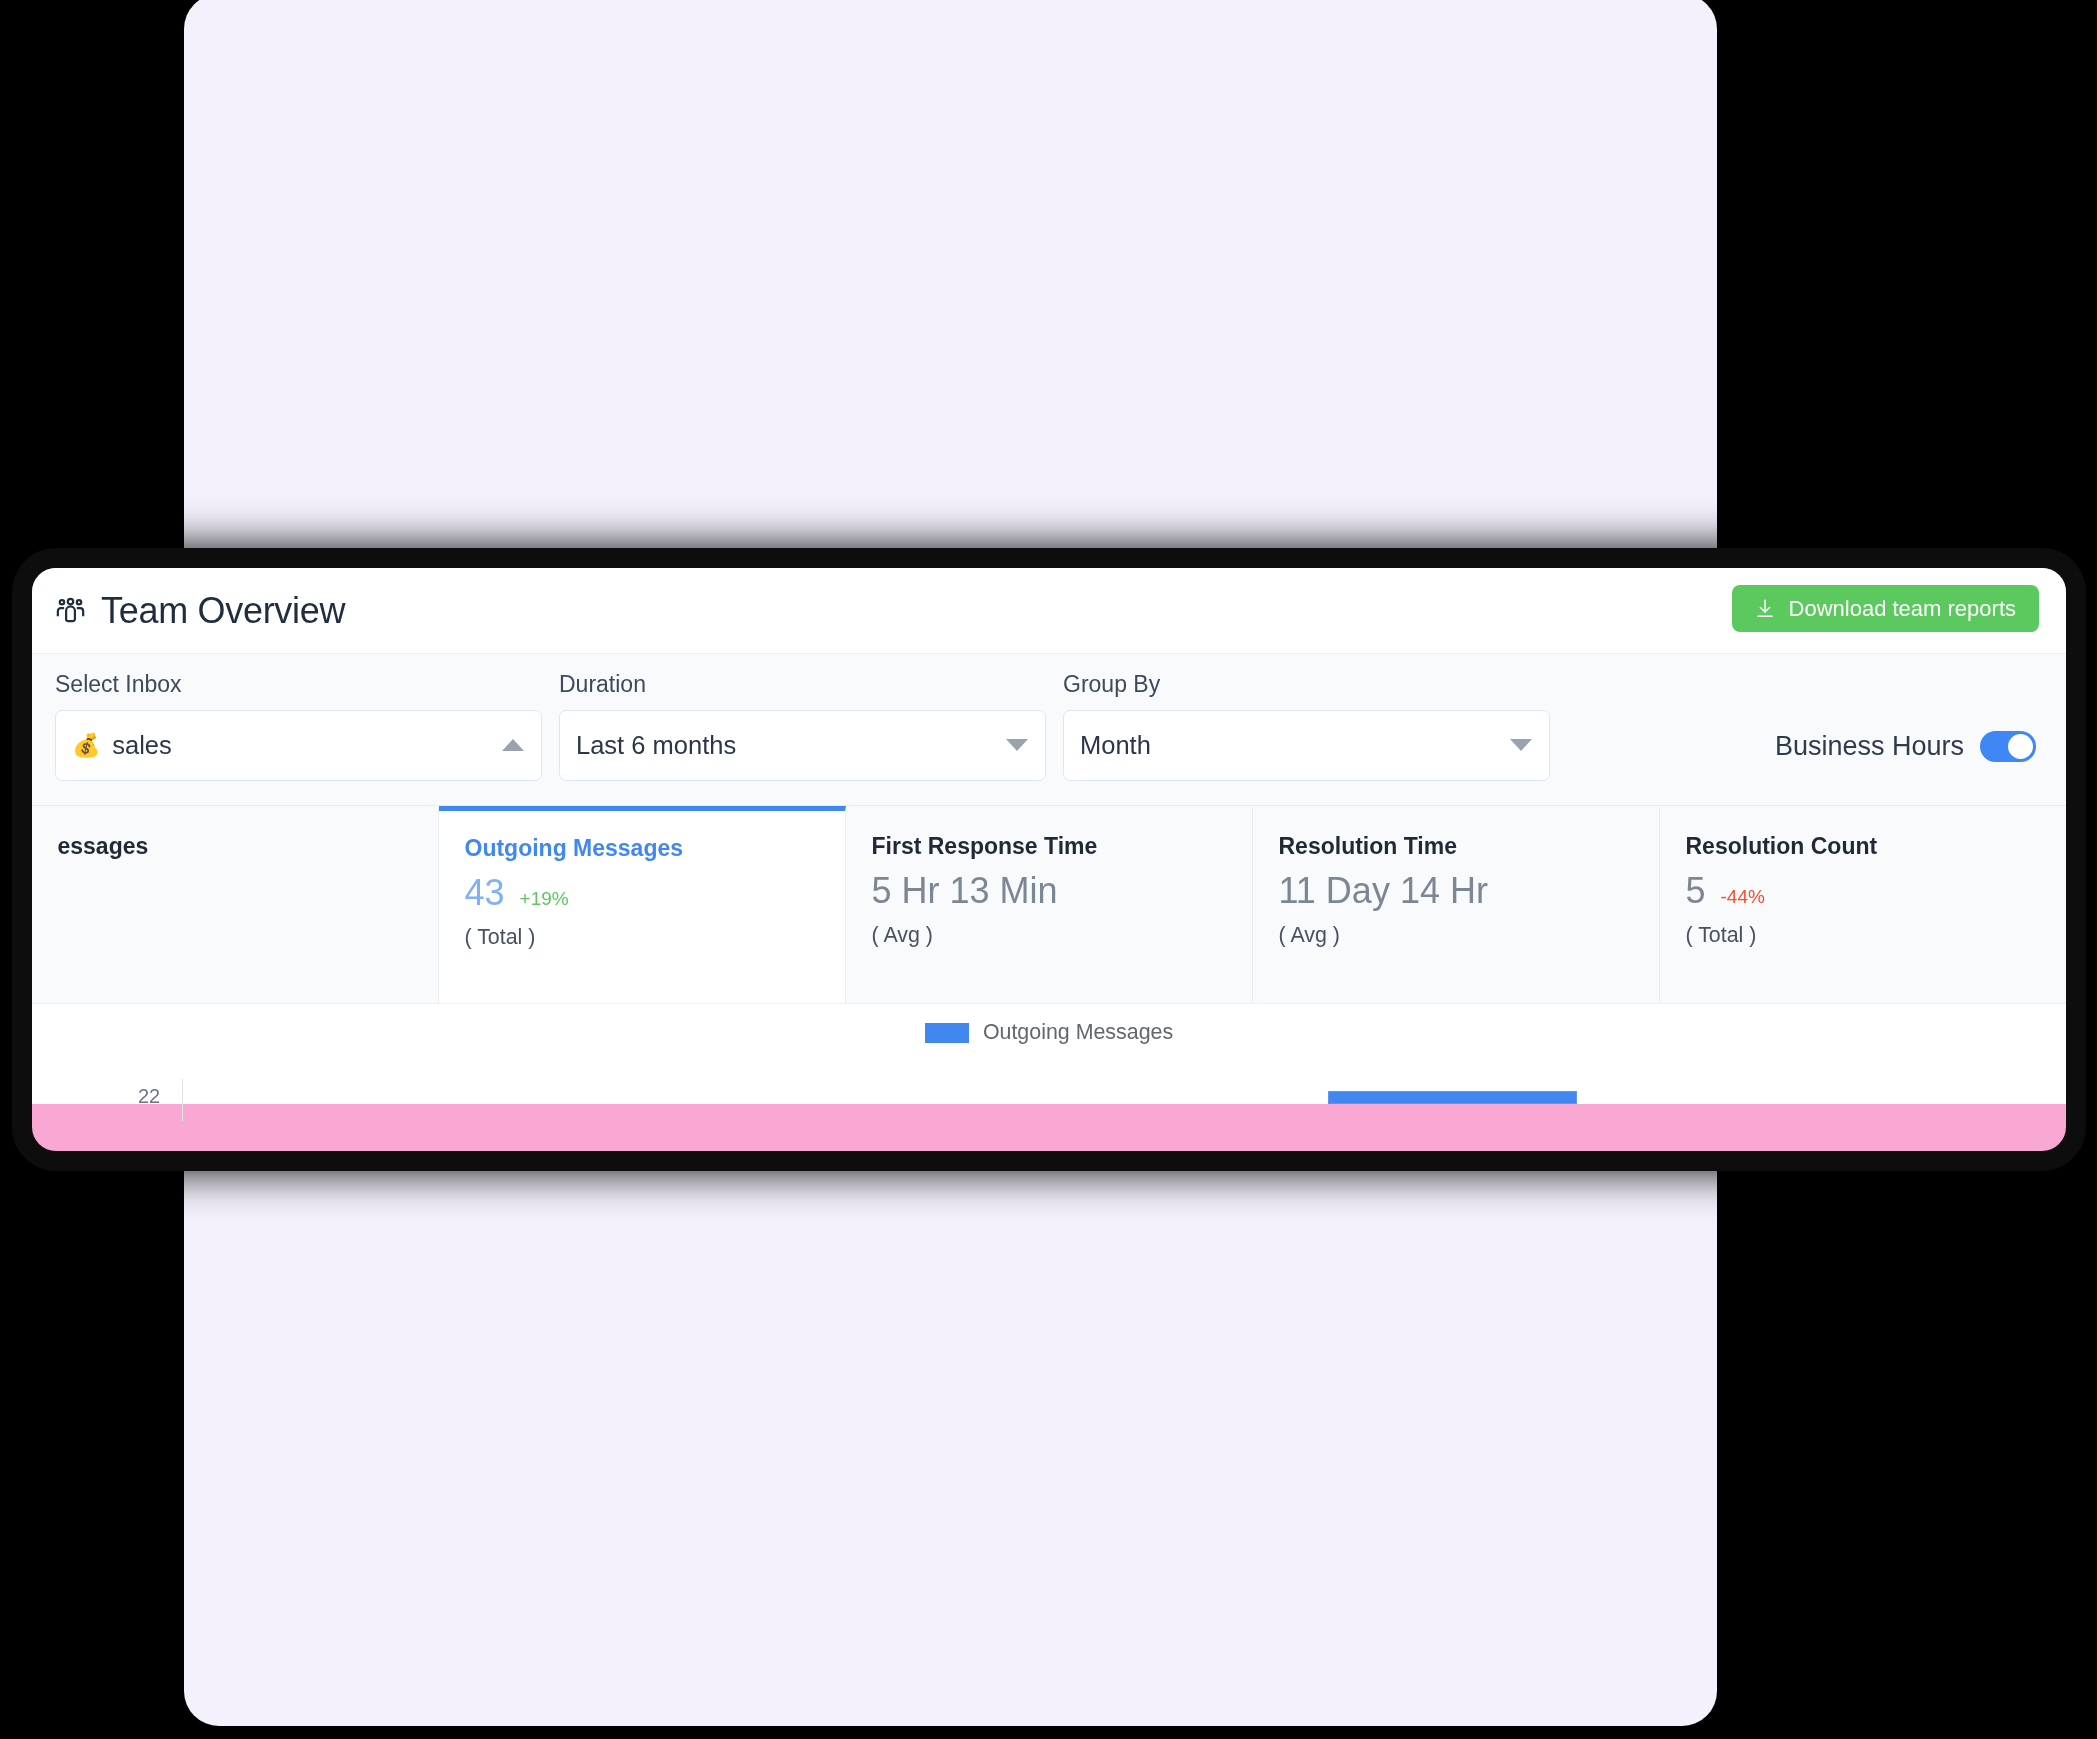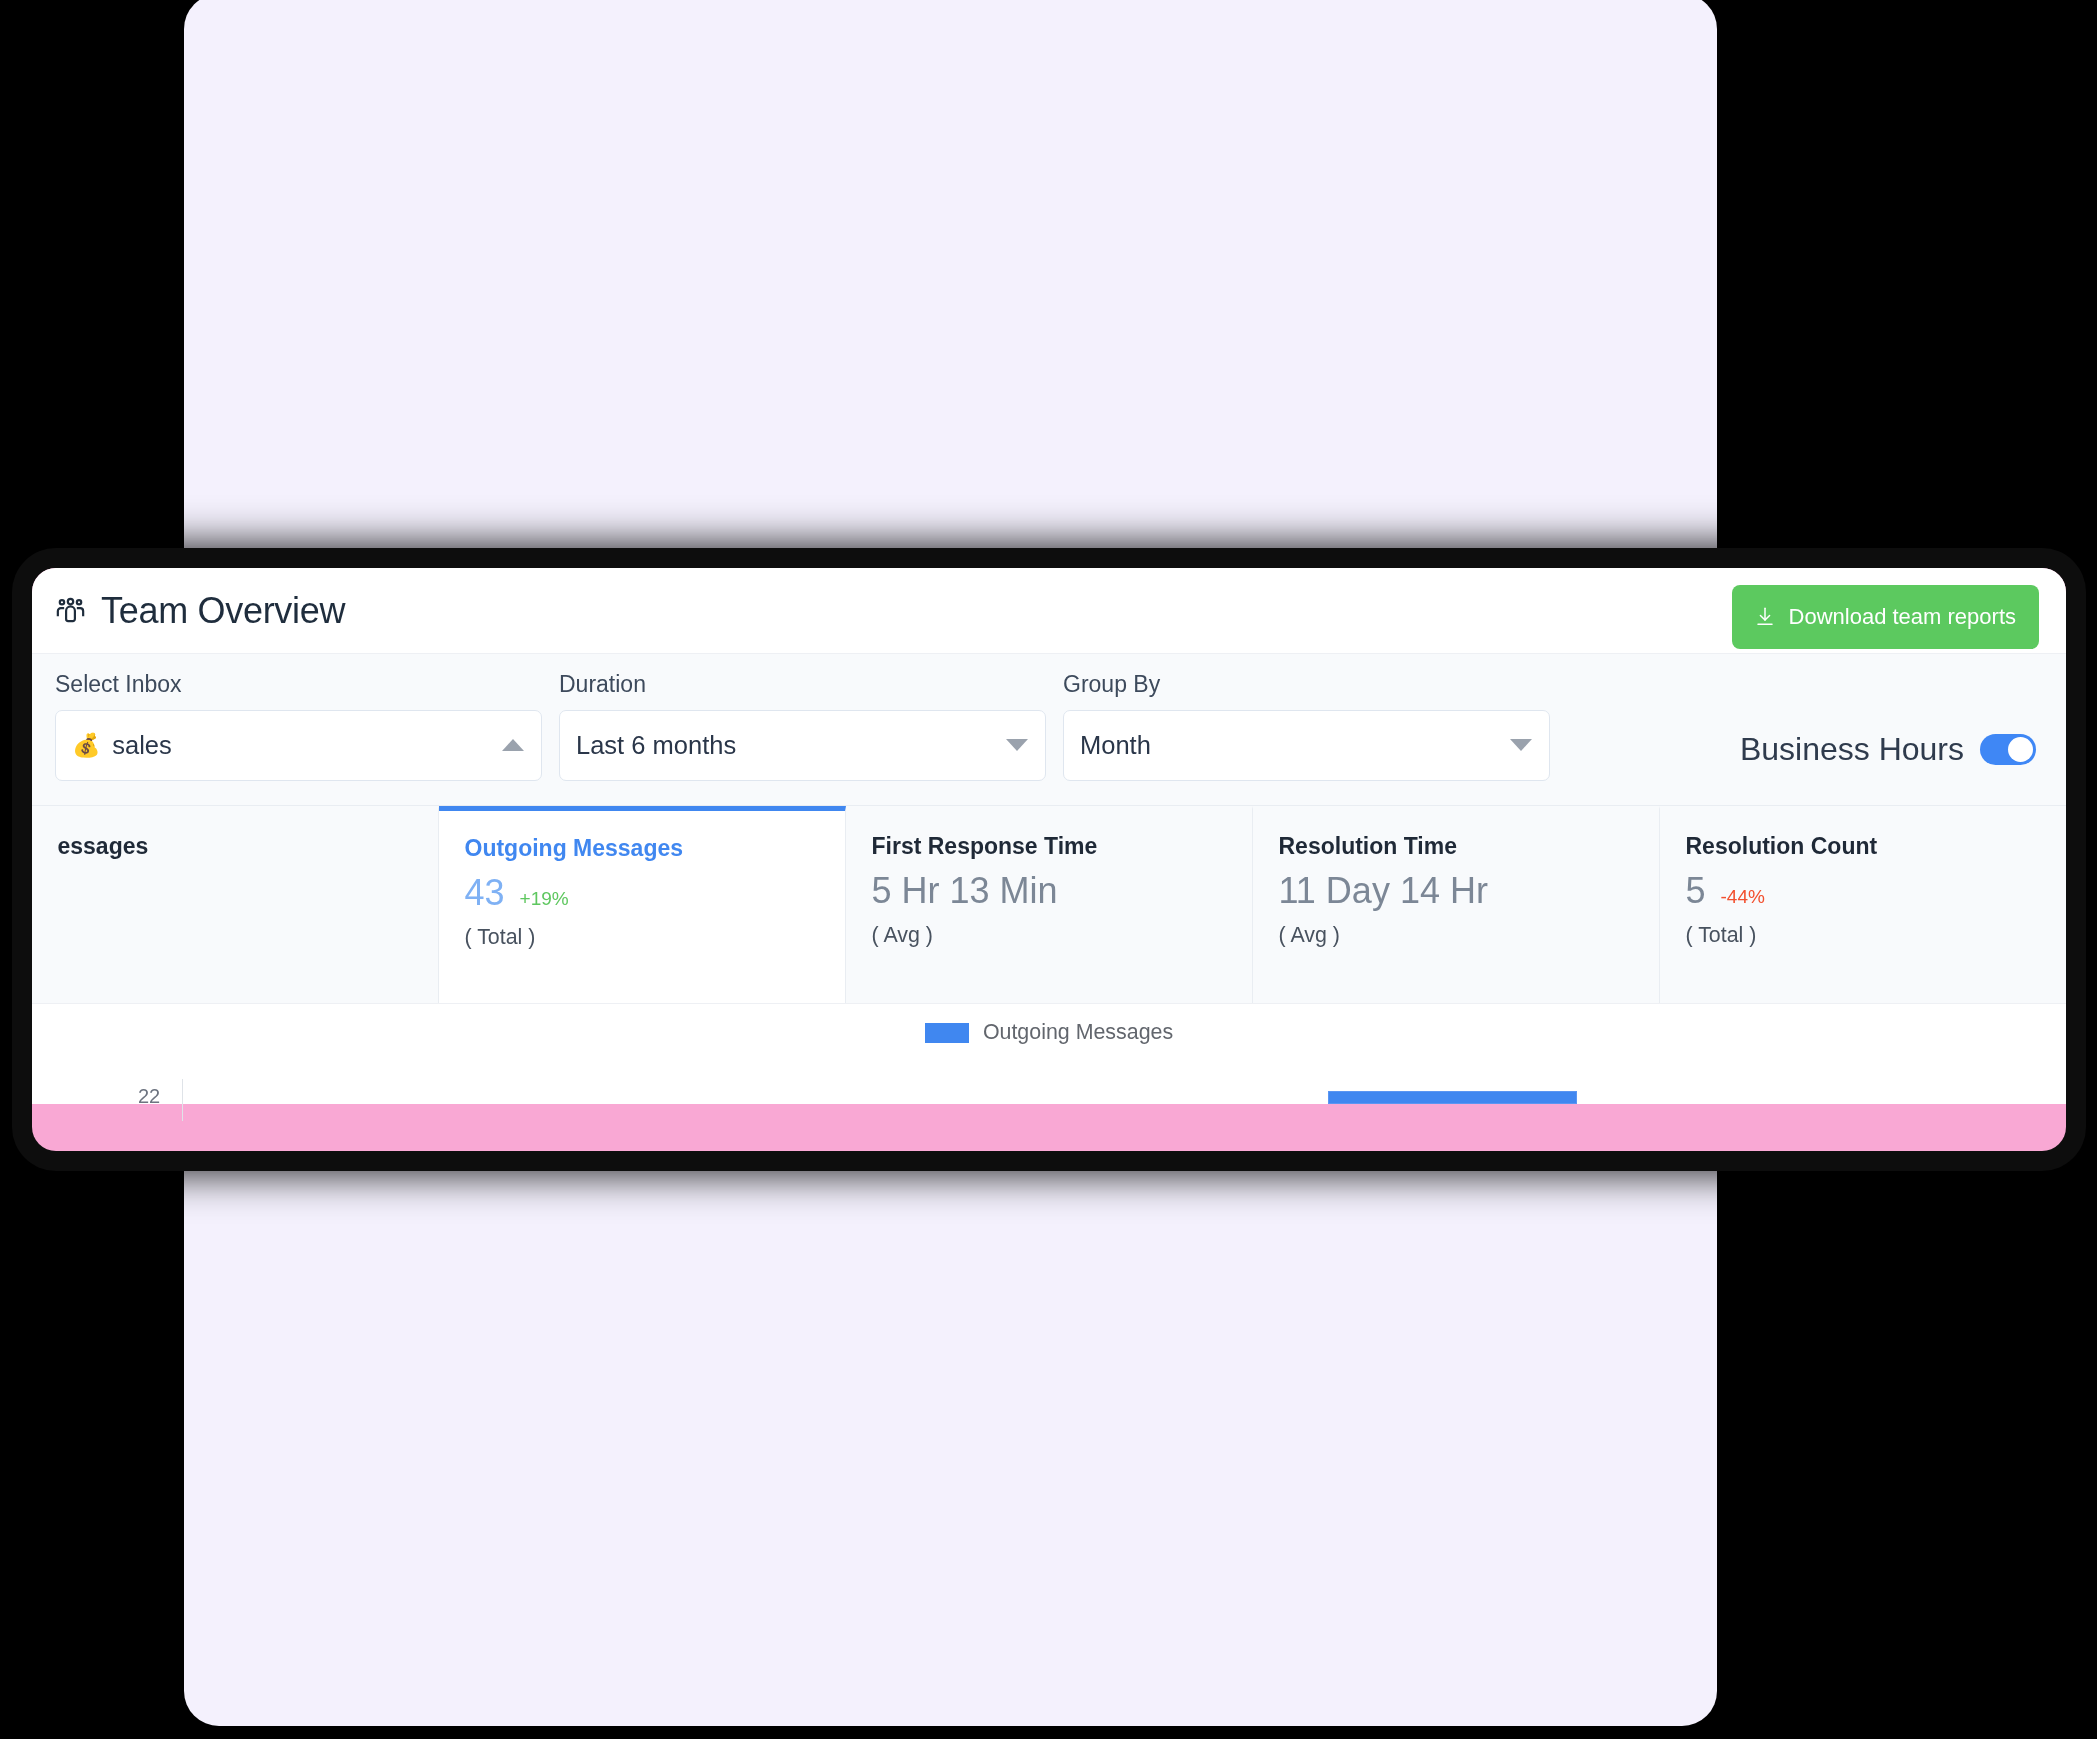--- a/index.html
+++ b/index.html
@@ -67,21 +67,21 @@
     font-weight: 400;
     color: #1f2d3d;
     letter-spacing: -0.3px;
     white-space: nowrap;
   }
 
   .download-btn {
     position: absolute;
     right: 27px;
     top: 17px;
-    height: 64px;
+    height: 47px;
     background: #5cc95f;
     border: none;
     border-radius: 8px;
     color: #ffffff;
     font-family: "Liberation Sans", sans-serif;
     font-size: 22px;
     display: flex;
     align-items: center;
     gap: 14px;
     padding: 0 23px;
@@ -146,21 +146,21 @@
 
   
   .bh-wrap {
     position: absolute;
     right: 30px;
     top: 77px;
     display: flex;
     align-items: center;
     gap: 16px;
   }
-  .bh-label { font-size: 32px; color: #2f3b4d; white-space: nowrap; }
+  .bh-label { font-size: 27px; color: #2f3b4d; white-space: nowrap; }
   .toggle {
     width: 56px; height: 31px;
     background: #3f87f5;
     border-radius: 15.7px;
     position: relative;
     cursor: pointer;
     flex: 0 0 auto;
   }
   .toggle .knob {
     position: absolute;

